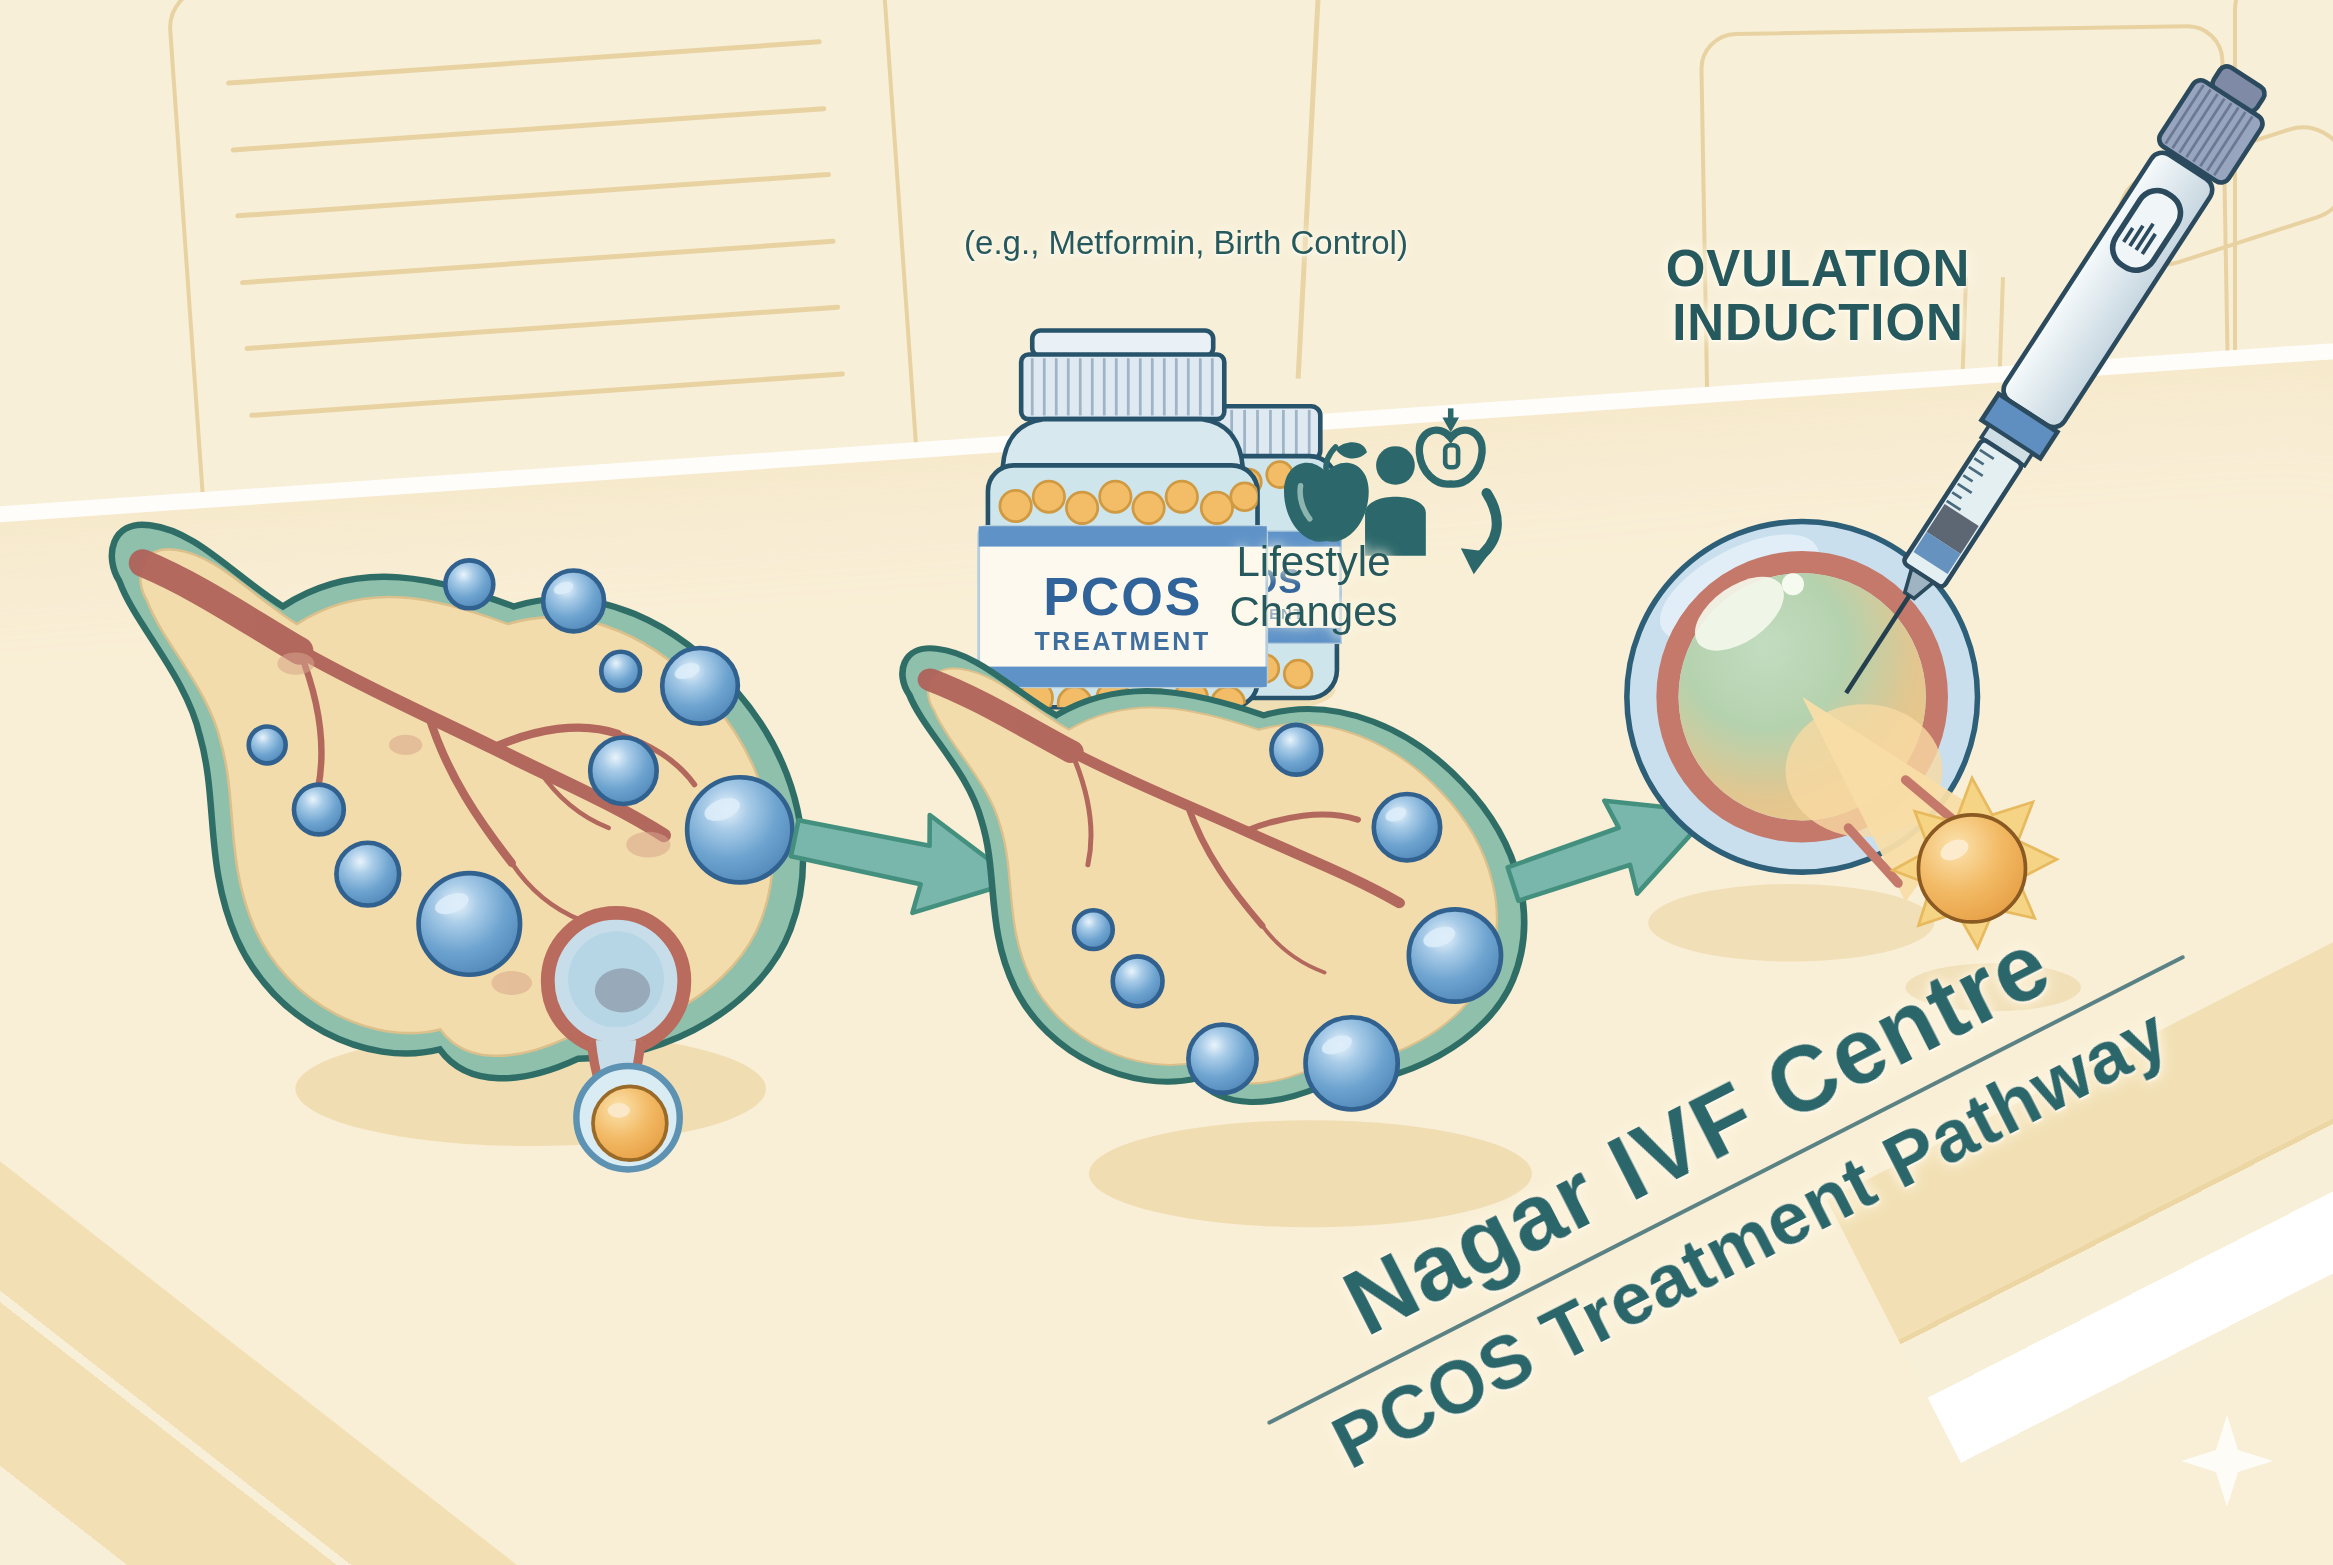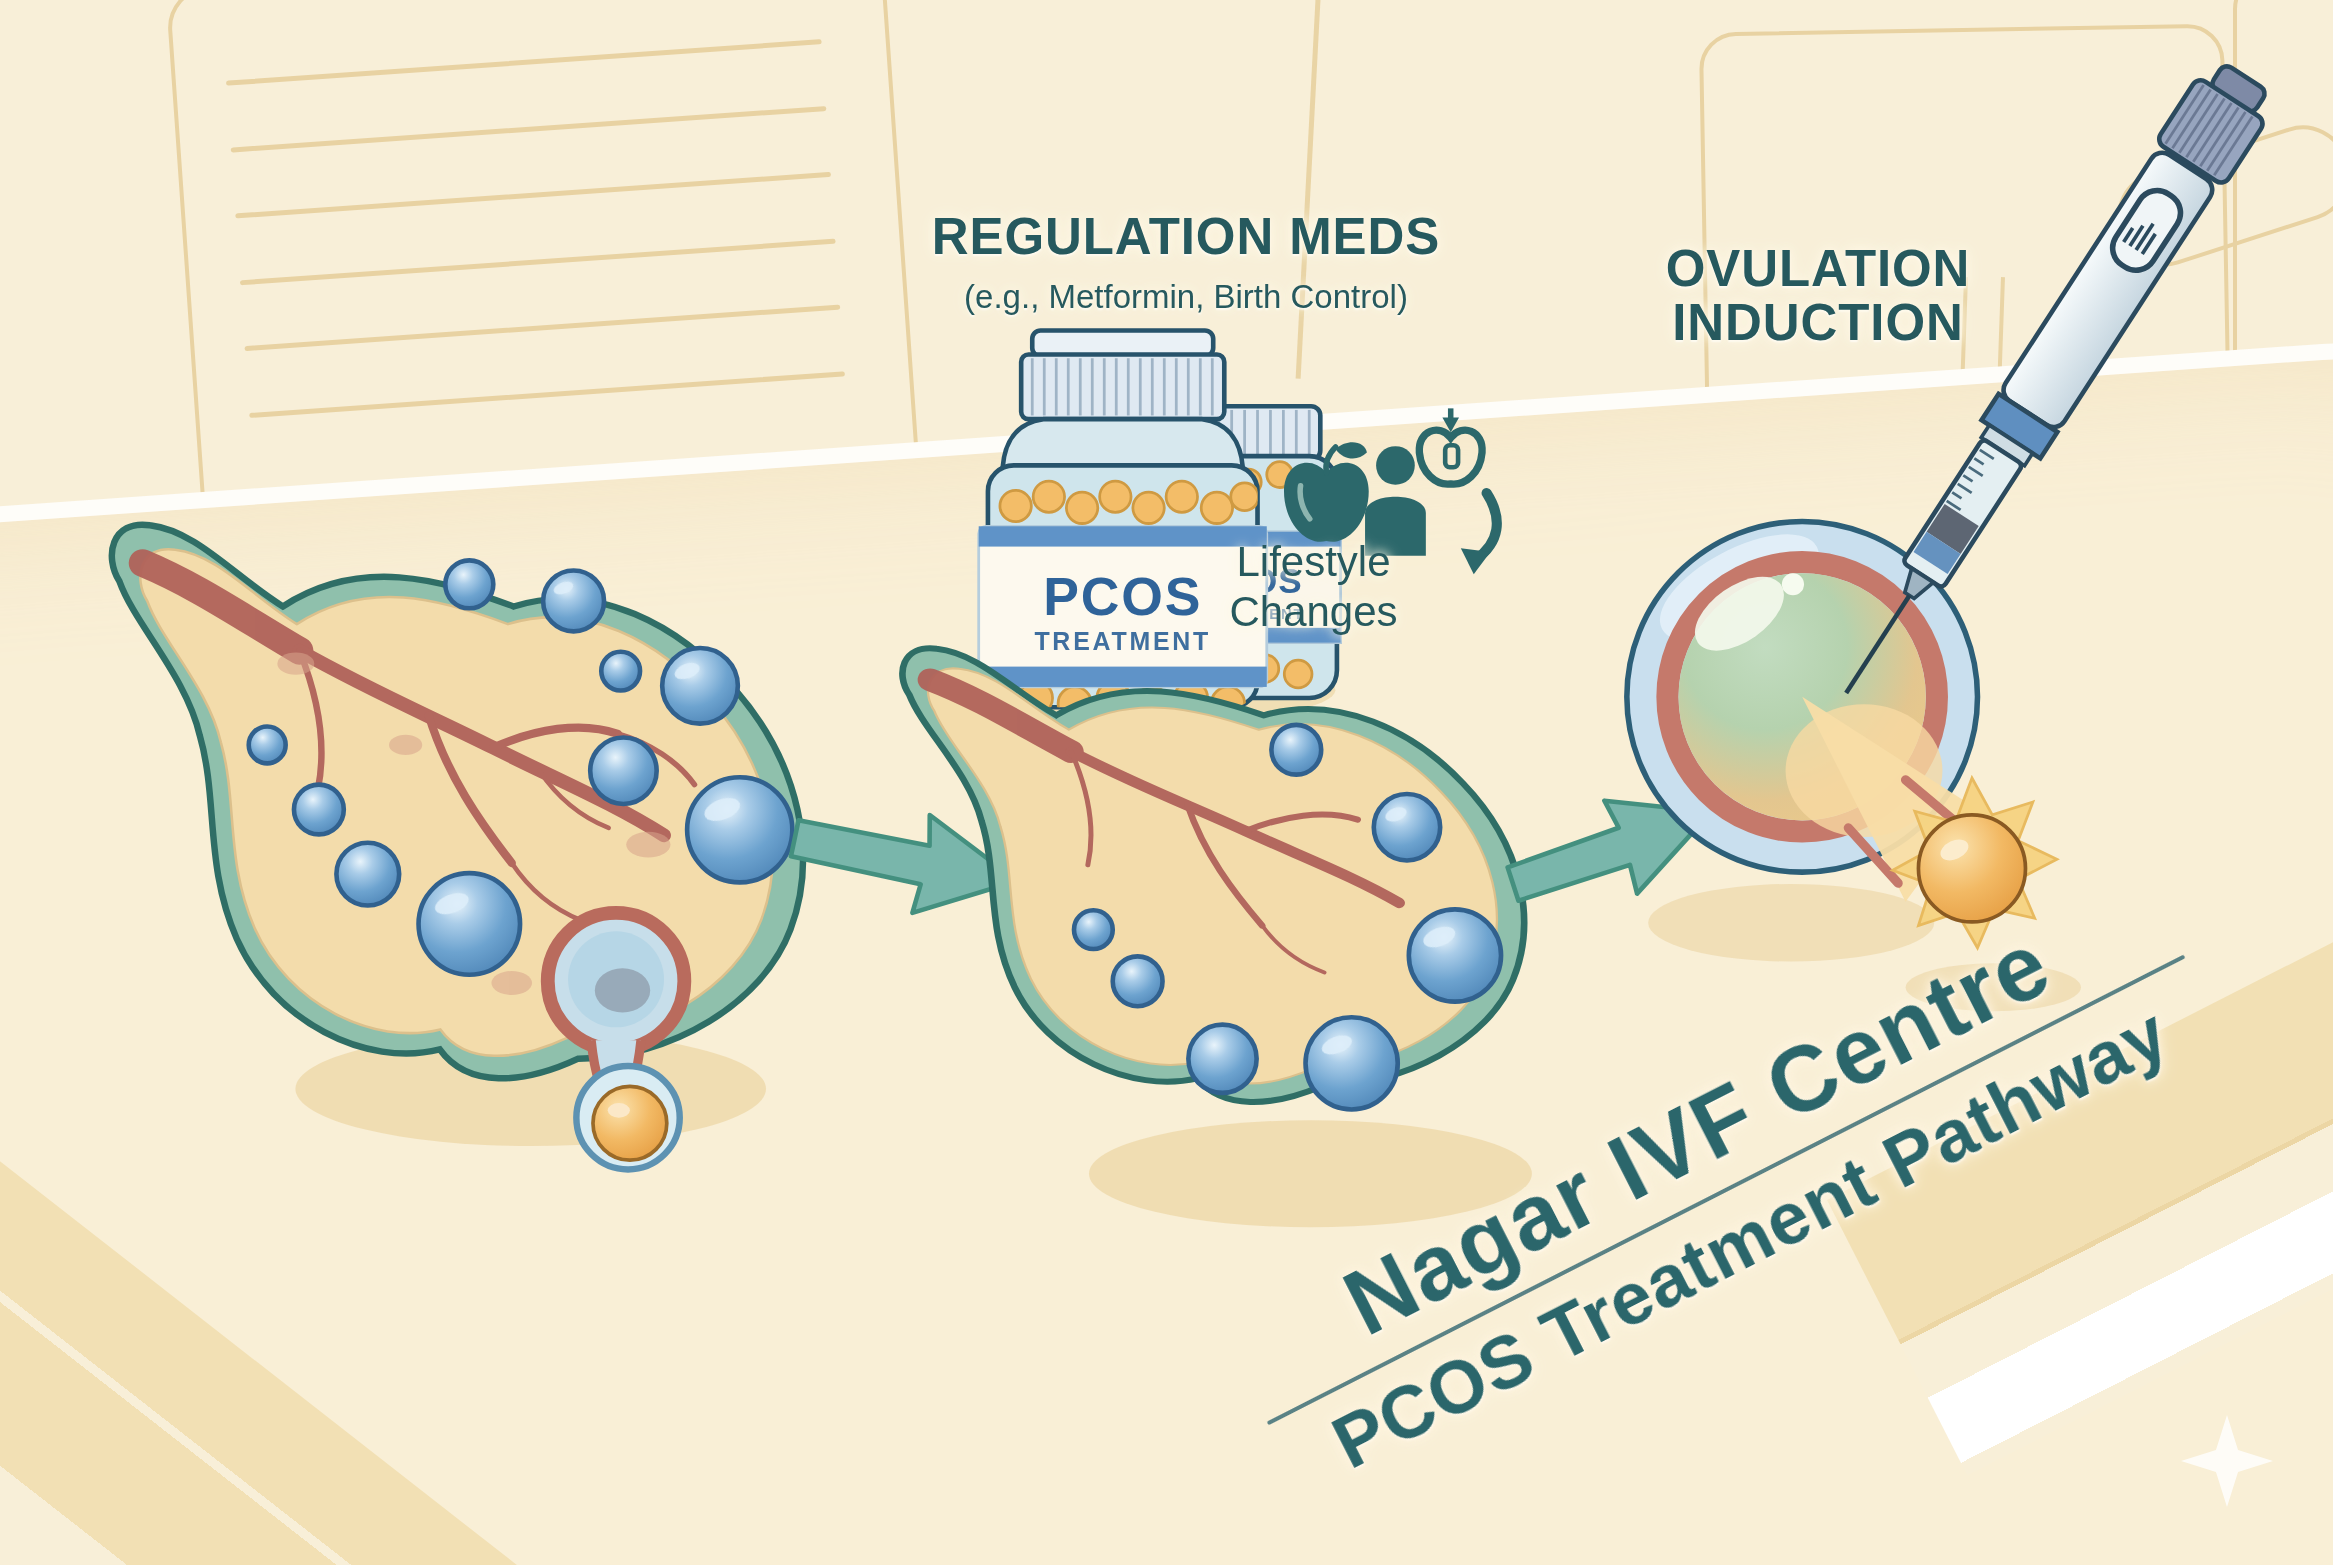--- a/index.html
+++ b/index.html
@@ -374,21 +374,20 @@
       </g>
       <rect x="458" y="600" width="44" height="36" fill="#5d6673"></rect>
       <rect x="458" y="636" width="44" height="26" fill="#6592bf"></rect>
       <polygon points="466,678 494,678 486,704 474,704" fill="#9fb4c2" stroke="#2b4a5e" stroke-width="4"></polygon>
       <line x1="480" y1="704" x2="480" y2="830" stroke="#24404f" stroke-width="5"></line>
     </g>
   </svg>
 
 
   <div class="abs stage-label" style="left:909px;top:210px;width:554px;z-index:7;">
-    <div class="stage-title">REGULATION MEDS</div>
     <div class="stage-sub">(e.g., Metformin, Birth Control)</div>
   </div>
 
   <div class="abs stage-label" style="left:1532px;top:242px;width:572px;z-index:7;">
     <div class="stage-title">OVULATION INDUCTION</div>
   </div>
 
   <div id="lifestyle-text" class="abs" style="z-index:7;">
     <div>Lifestyle</div>
     <div>Changes</div>

